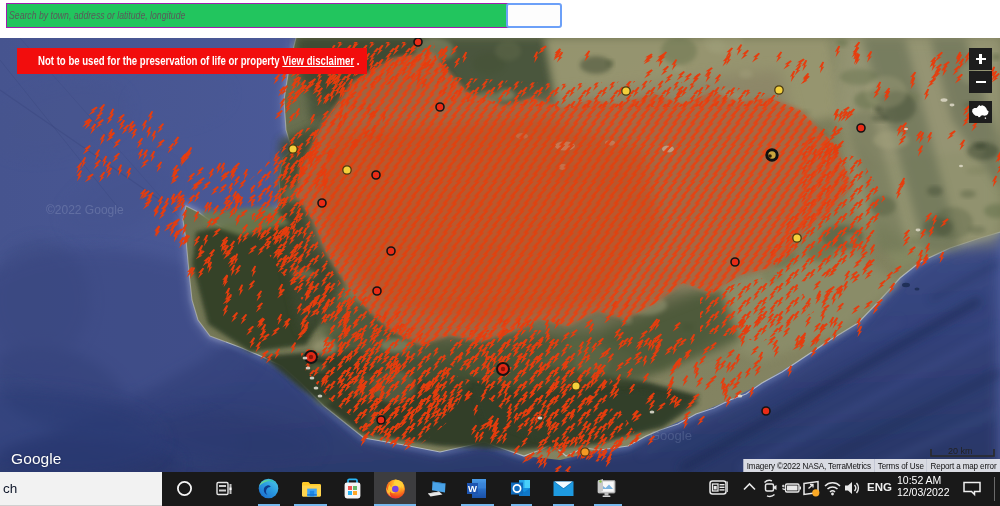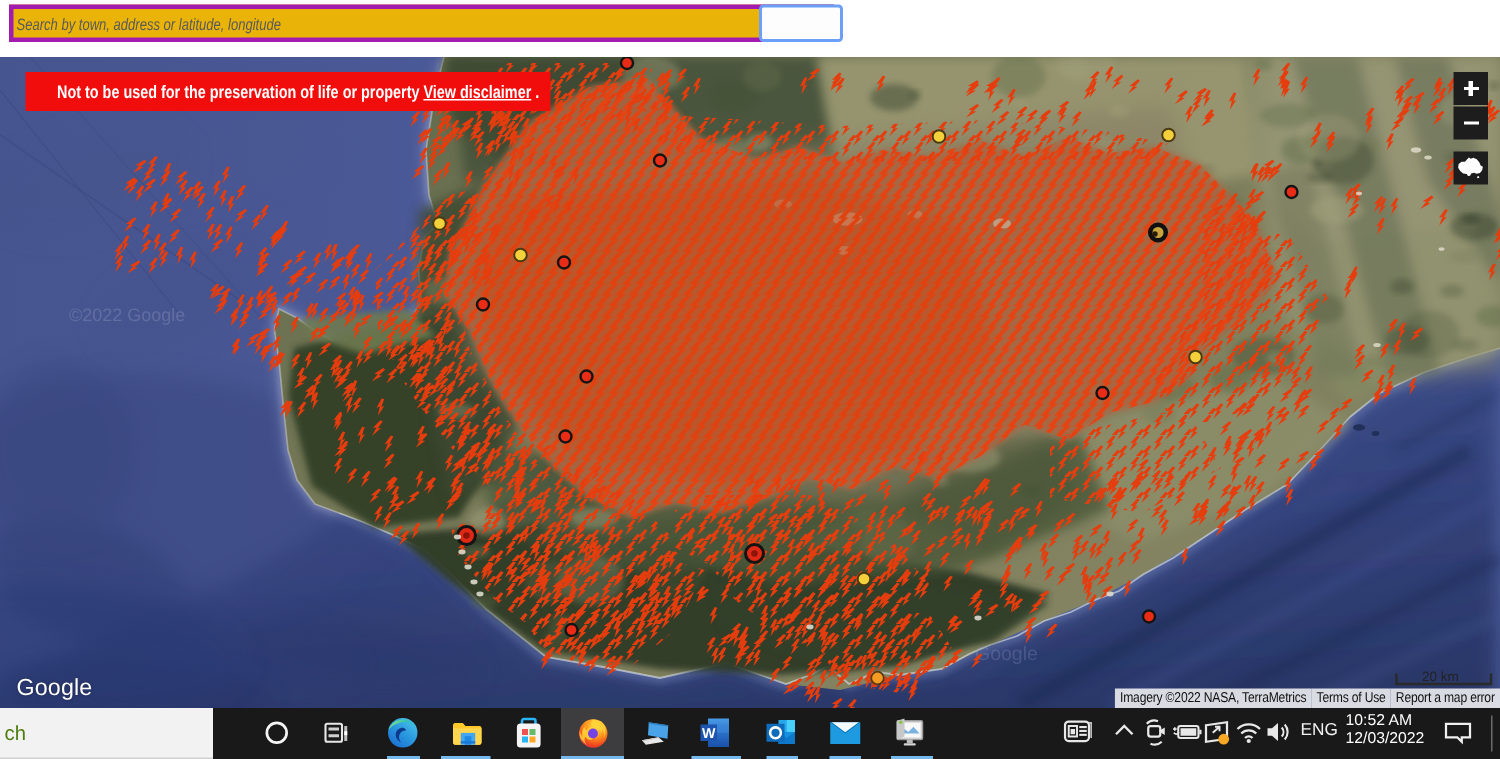--- a/index.html
+++ b/index.html
@@ -1,39 +1,39 @@
 <!DOCTYPE html>
 <html><head><meta charset="utf-8">
 <style>
 html,body{margin:0;padding:0;width:1000px;height:506px;overflow:hidden;background:#fff;
 font-family:"Liberation Sans",sans-serif;}
 *{box-sizing:border-box}
 #wrap{position:relative;width:1000px;height:506px}
 #topbar{position:absolute;left:0;top:0;width:100%;height:38px;background:#fff;z-index:30}
-#sinput{position:absolute;left:6px;top:3px;width:550px;height:25px;border:3px solid #a21caf;background:#eab308;
+#sinput{position:absolute;left:6px;top:3px;width:550px;height:25px;border:1px solid #a21caf;background:#22c55e;
 font-style:italic;font-size:11px;color:#5a5a5a;padding-left:2px;line-height:23px}
 #sinput i{display:inline-block;transform:scaleX(0.79);transform-origin:0 50%;font-style:italic;white-space:nowrap}
 #sbtn{position:absolute;left:506px;top:3px;width:56px;height:25px;border:2px solid #6ca0f8;border-radius:3px;background:#fdfdfd}
 #banner{position:absolute;left:17px;top:48px;width:350px;height:26px;background:#f20d0d;z-index:40;
 color:#fff;font-size:12px;font-weight:bold;line-height:26px;text-align:center;padding-left:21px;white-space:nowrap}
 #banner b{display:inline-block;transform:scaleX(0.8);transform-origin:0 50%;font-weight:bold}
 #banner u{text-decoration:underline}
 .zbtn{position:absolute;width:23px;height:22px;background:#1d1d1d;z-index:40}
 .zbtn div{position:absolute;background:#fff}
 #glogo{position:absolute;left:11px;top:450px;z-index:40;color:#fff;font-size:15.5px;letter-spacing:0.1px;
 text-shadow:0 0 2px rgba(0,0,0,0.35);font-weight:500}
 #attr{position:absolute;right:0;top:459px;height:13px;z-index:40;font-size:9.5px;letter-spacing:-0.15px;color:#111;white-space:nowrap;transform:scaleX(0.85);transform-origin:100% 50%}
 #attr span{background:rgba(248,248,248,0.85);padding:1px 4px 2px;display:inline-block;height:13px;line-height:11px}
 #taskbar{position:absolute;left:0;top:472px;width:100%;height:34px;background:#191919;z-index:50}
-#tsearch{position:absolute;left:0;top:0;width:142px;height:34px;background:#f2f2f2;color:#4d7c0f;
+#tsearch{position:absolute;left:0;top:0;width:162px;height:34px;background:#f2f2f2;color:#0f172a;
 font-size:13.5px;line-height:34px;padding-left:3px;border-bottom:1px solid #d0d0d0}
 .ul{position:absolute;top:503.5px;height:2.5px;background:#76b9ed;z-index:55}
 .cell{position:absolute;left:374px;top:0;width:42px;height:34px;background:#3d3d3f}
 #clock{position:absolute;left:897px;top:475px;width:52px;color:#fff;font-size:10.5px;line-height:11.5px;z-index:55}
-#eng{position:absolute;left:867px;top:481px;color:#f0f0f0;font-size:11.5px;font-weight:normal;z-index:55}
+#eng{position:absolute;left:867px;top:481px;color:#f0f0f0;font-size:11.5px;font-weight:bold;z-index:55}
 #sdesk{position:absolute;left:994px;top:477px;width:1px;height:24px;background:#6a6a6a;z-index:55}
 </style></head>
 <body>
 <div id="wrap">
 <svg width="1000" height="434" viewBox="0 0 1000 434" xmlns="http://www.w3.org/2000/svg" style="position:absolute;left:0;top:38px">
       <defs>
 <filter id="b2" x="-20%" y="-20%" width="140%" height="140%">
           <feGaussianBlur stdDeviation="2"></feGaussianBlur>
         </filter>
 <filter id="b4" x="-30%" y="-30%" width="160%" height="160%">

